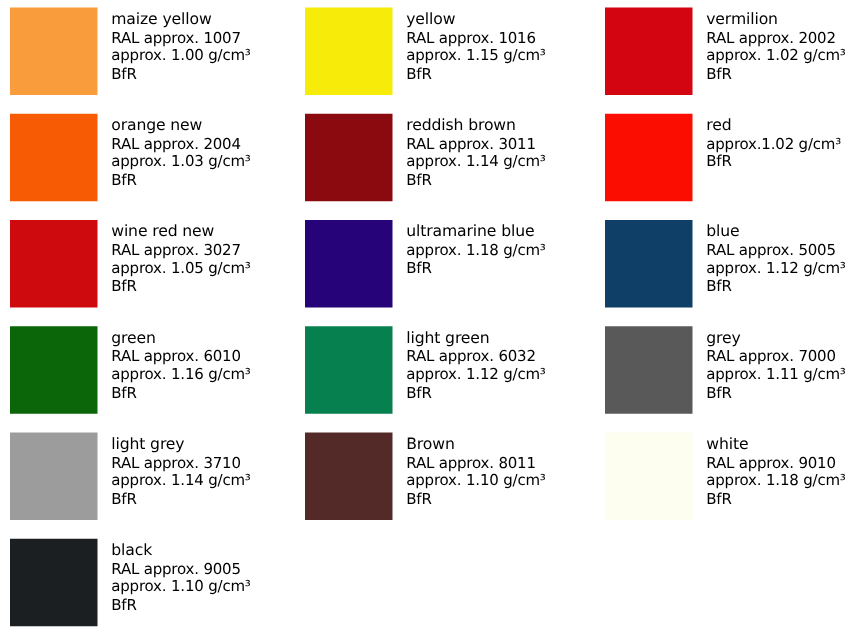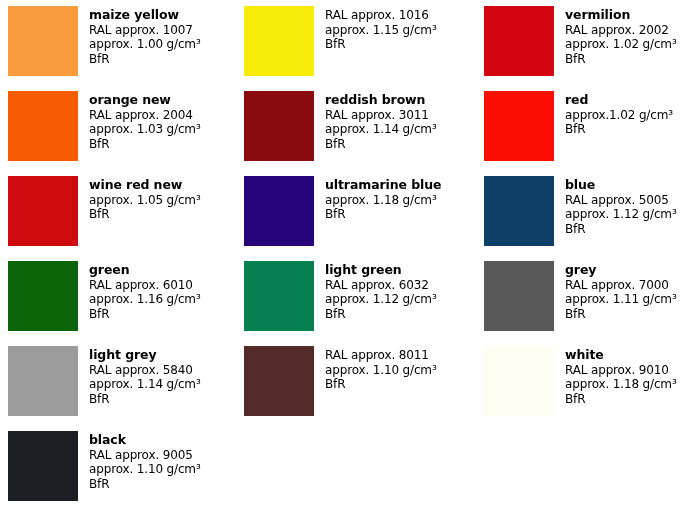--- a/index.html
+++ b/index.html
@@ -42,21 +42,21 @@
 
   .entry-text {
     margin-left: 11px;
     padding-top: 2px;
     line-height: 14.5px;
     font-size: 12px;
     white-space: nowrap;
   }
 
   .entry-name {
-    font-weight: bold;
+    font-weight: normal;
     font-size: 12.5px;
     letter-spacing: -0.1px;
   }
 
   .entry-line {
     font-weight: normal;
     font-size: 12px;
     letter-spacing: -0.15px;
   }
 </style>
@@ -69,20 +69,21 @@
       <div class="entry-text">
         <div class="entry-name">maize yellow</div>
         <div class="entry-line">RAL approx. 1007</div>
         <div class="entry-line">approx. 1.00 g/cm³</div>
         <div class="entry-line">BfR</div>
       </div>
     </div>
     <div class="color-entry">
       <div class="swatch" style="background-color: rgb(246, 235, 9);"></div>
       <div class="entry-text">
+        <div class="entry-name">yellow</div>
         <div class="entry-line">RAL approx. 1016</div>
         <div class="entry-line">approx. 1.15 g/cm³</div>
         <div class="entry-line">BfR</div>
       </div>
     </div>
     <div class="color-entry">
       <div class="swatch" style="background-color: rgb(210, 5, 16);"></div>
       <div class="entry-text">
         <div class="entry-name">vermilion</div>
         <div class="entry-line">RAL approx. 2002</div>
@@ -113,20 +114,21 @@
       <div class="entry-text">
         <div class="entry-name">red</div>
         <div class="entry-line">approx.1.02 g/cm³</div>
         <div class="entry-line">BfR</div>
       </div>
     </div>
     <div class="color-entry">
       <div class="swatch" style="background-color: rgb(206, 10, 14);"></div>
       <div class="entry-text">
         <div class="entry-name">wine red new</div>
+        <div class="entry-line">RAL approx. 3027</div>
         <div class="entry-line">approx. 1.05 g/cm³</div>
         <div class="entry-line">BfR</div>
       </div>
     </div>
     <div class="color-entry">
       <div class="swatch" style="background-color: rgb(38, 3, 120);"></div>
       <div class="entry-text">
         <div class="entry-name">ultramarine blue</div>
         <div class="entry-line">approx. 1.18 g/cm³</div>
         <div class="entry-line">BfR</div>
@@ -165,28 +167,29 @@
         <div class="entry-name">grey</div>
         <div class="entry-line">RAL approx. 7000</div>
         <div class="entry-line">approx. 1.11 g/cm³</div>
         <div class="entry-line">BfR</div>
       </div>
     </div>
     <div class="color-entry">
       <div class="swatch" style="background-color: rgb(156, 156, 156);"></div>
       <div class="entry-text">
         <div class="entry-name">light grey</div>
-        <div class="entry-line">RAL approx. 5840</div>
+        <div class="entry-line">RAL approx. 3710</div>
         <div class="entry-line">approx. 1.14 g/cm³</div>
         <div class="entry-line">BfR</div>
       </div>
     </div>
     <div class="color-entry">
       <div class="swatch" style="background-color: rgb(83, 42, 40);"></div>
       <div class="entry-text">
+        <div class="entry-name">Brown</div>
         <div class="entry-line">RAL approx. 8011</div>
         <div class="entry-line">approx. 1.10 g/cm³</div>
         <div class="entry-line">BfR</div>
       </div>
     </div>
     <div class="color-entry">
       <div class="swatch" style="background-color: rgb(254, 254, 240);"></div>
       <div class="entry-text">
         <div class="entry-name">white</div>
         <div class="entry-line">RAL approx. 9010</div>

